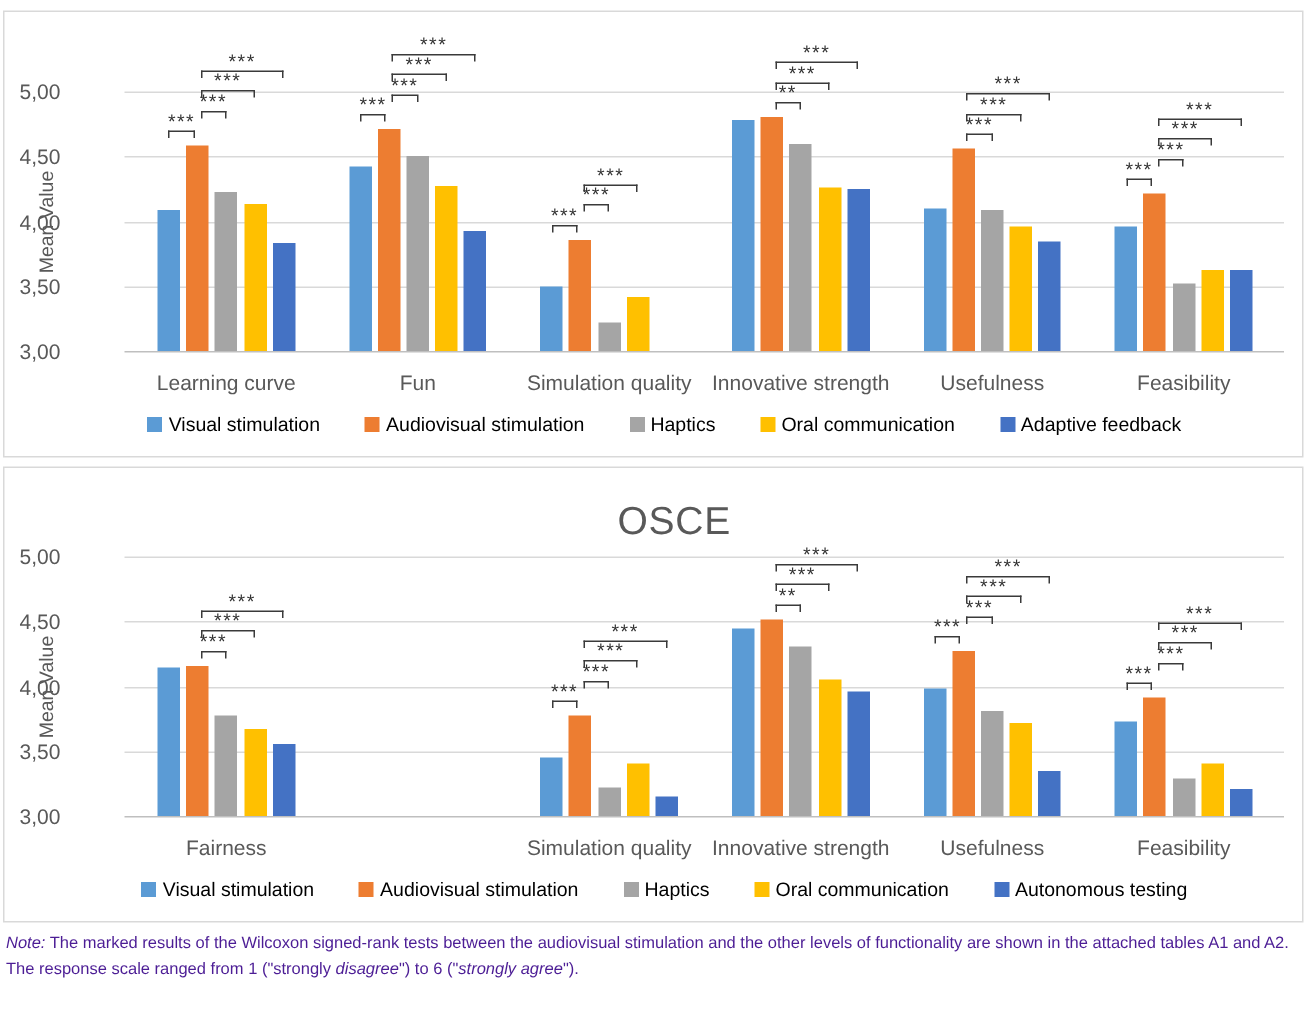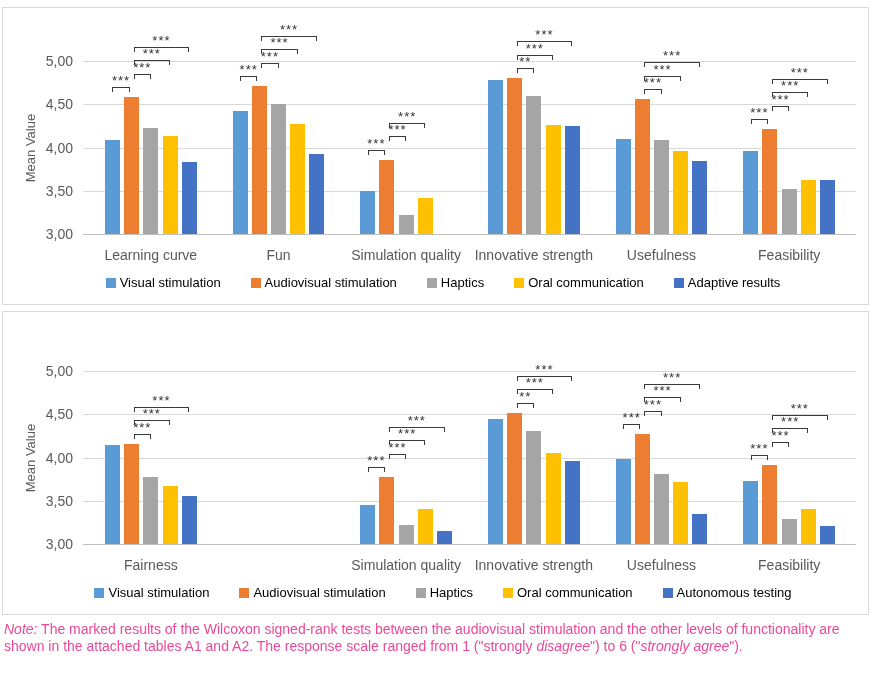--- a/index.html
+++ b/index.html
@@ -15,21 +15,21 @@
     position:absolute;left:60px;width:773px;text-align:center;
     font-size:26px;letter-spacing:.5px;color:#595959;white-space:nowrap;
   }
   .y-axis-title{
     position:absolute;left:-22px;width:100px;height:16px;text-align:center;
     font-size:13px;color:#595959;transform:rotate(-90deg);white-space:nowrap;
   }
   .gridline{position:absolute;height:1px;background:#d9d9d9;}
   .gridline.baseline{background:#bfbfbf;}
   .tick-label{
-    position:absolute;width:60px;text-align:right;font-size:14px;
+    position:absolute;width:60px;text-align:left;font-size:14px;
     line-height:16px;color:#595959;
   }
   .cat-label{
     position:absolute;text-align:center;font-size:14px;color:#595959;
     white-space:nowrap;line-height:16px;
   }
   .bar{position:absolute;width:15px;}
   .sig-line{position:absolute;height:1px;background:#3a3a3a;}
   .sig-tick{position:absolute;width:1px;height:5px;background:#3a3a3a;}
   .sig-stars{
@@ -38,21 +38,21 @@
   }
   .legend{
     position:absolute;left:50px;width:780px;display:flex;
     justify-content:center;gap:30px;align-items:center;
   }
   .legend-item{display:flex;align-items:center;white-space:nowrap;}
   .legend-swatch{width:10px;height:10px;margin-right:4px;flex:none;}
   .legend-label{font-size:13px;color:#000000;}
   .note{
     position:absolute;left:4px;top:621px;width:864px;
-    font-size:14px;line-height:17px;color:#ec4899;
+    font-size:11px;line-height:17px;color:#4c1d95;
   }
   .note p{margin:0;}
   .note .it{font-style:italic;}
 </style>
 </head>
 <body>
 
 <div class="canvas">
   <div class="panel" id="panel-0" style="top: 7px; height: 296px;">
       <div class="y-axis-title" style="top: 131.5px;">Mean Value</div>
@@ -197,25 +197,26 @@
         <div class="legend-item">
           <div class="legend-swatch" style="background: rgb(165, 165, 165);"></div>
           <div class="legend-label">Haptics</div>
         </div>
         <div class="legend-item">
           <div class="legend-swatch" style="background: rgb(255, 192, 0);"></div>
           <div class="legend-label">Oral communication</div>
         </div>
         <div class="legend-item">
           <div class="legend-swatch" style="background: rgb(68, 114, 196);"></div>
-          <div class="legend-label">Adaptive results</div>
+          <div class="legend-label">Adaptive feedback</div>
         </div>
       </div>
     </div>
   <div class="panel" id="panel-1" style="top: 311px; height: 302px;">
+      <div class="chart-title" style="top: 20px;">OSCE</div>
       <div class="y-axis-title" style="top: 137.5px;">Mean Value</div>
       <div class="gridline" style="left: 80px; width: 773px; top: 59px;"></div>
       <div class="tick-label" style="left: 10px; top: 51px;">5,00</div>
       <div class="gridline" style="left: 80px; width: 773px; top: 102.25px;"></div>
       <div class="tick-label" style="left: 10px; top: 94.25px;">4,50</div>
       <div class="gridline" style="left: 80px; width: 773px; top: 145.5px;"></div>
       <div class="tick-label" style="left: 10px; top: 137.5px;">4,00</div>
       <div class="gridline" style="left: 80px; width: 773px; top: 188.75px;"></div>
       <div class="tick-label" style="left: 10px; top: 180.75px;">3,50</div>
       <div class="gridline baseline" style="left: 80px; width: 773px; top: 232px;"></div>

